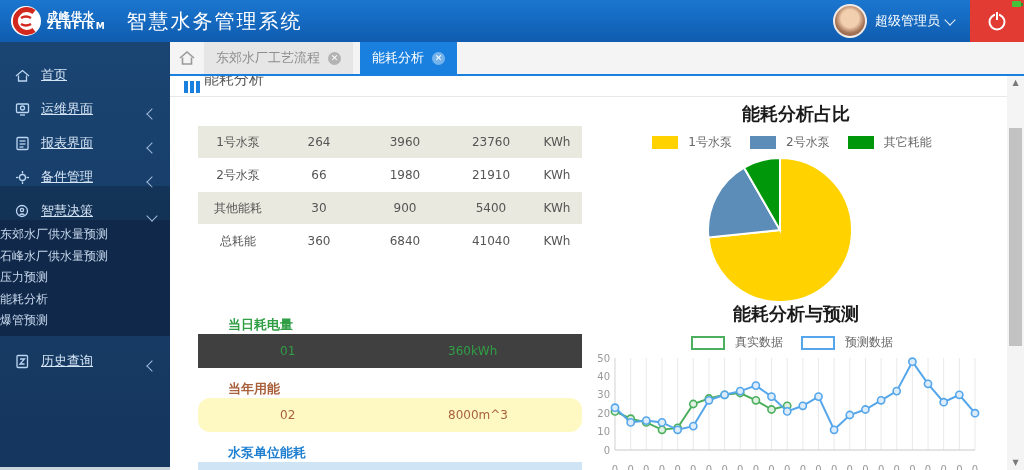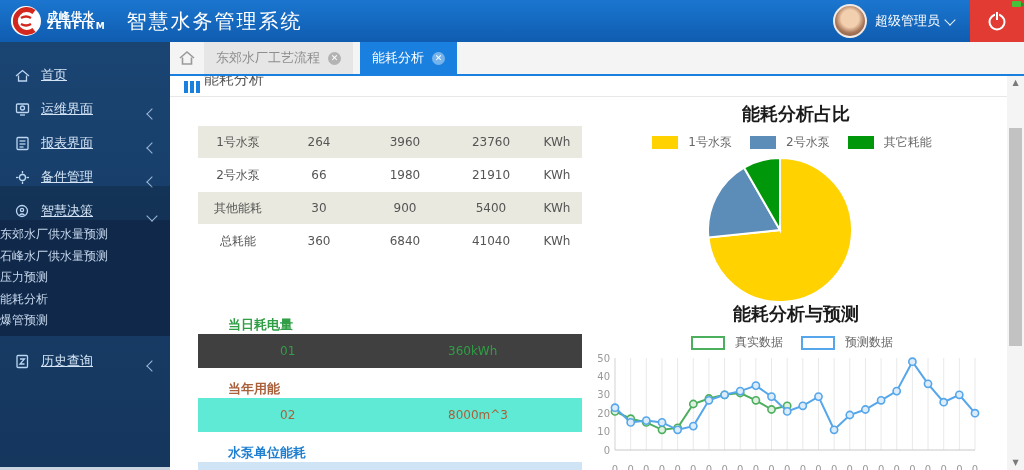--- a/index.html
+++ b/index.html
@@ -236,21 +236,21 @@
           <div class="tc c4">KWh</div>
         </div>
       </div>
     <div id="stats">
         <div class="stat-label" style="top: 240px; color: rgb(47, 158, 68);">当日耗电量</div>
         <div class="stat-bar" style="top: 258px; background: #404040; color: rgb(47, 158, 68);">
           <span class="ix">01</span>
           <span class="val">360kWh</span>
         </div>
         <div class="stat-label" style="top: 304px; color: rgb(169, 97, 60);">当年用能</div>
-        <div class="stat-bar" style="top: 322px; background: #5eead4; color: rgb(169, 97, 60);">
+        <div class="stat-bar" style="top: 322px; background: #fef9c3; color: rgb(169, 97, 60); border-radius: 12px;">
           <span class="ix">02</span>
           <span class="val">8000m^3</span>
         </div>
         <div class="stat-label" style="top: 368px; color: rgb(31, 127, 208);">水泵单位能耗</div>
         <div class="stat-bar" style="top: 386px; background: rgb(207, 228, 245); color: rgb(31, 127, 208);"></div>
       </div>
 
     <div class="chart-title" style="top:26px;">能耗分析占比</div>
     <div class="legend" id="pie-legend" style="top:58px;">
         <span class="sw" style="background: rgb(255, 210, 0);"></span>

